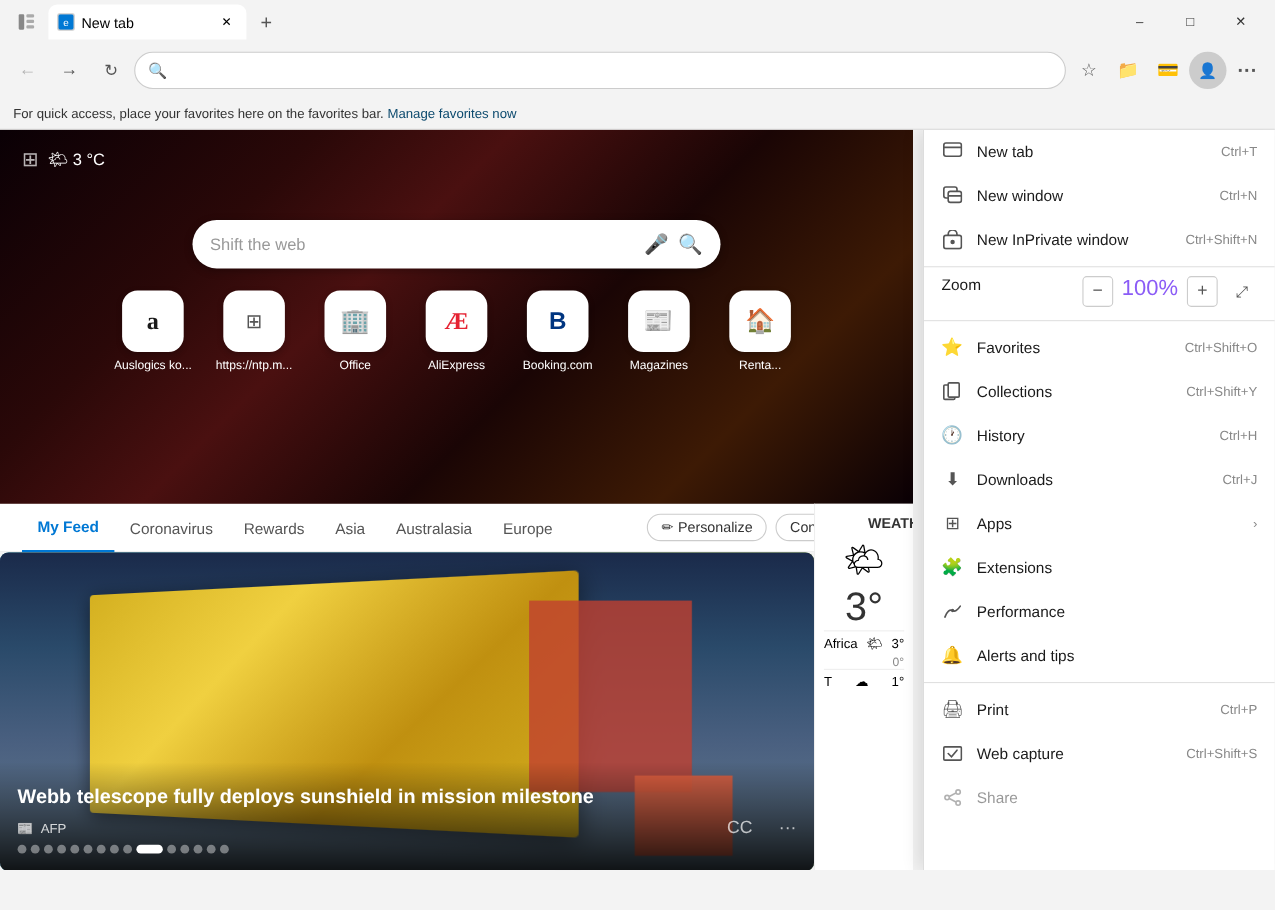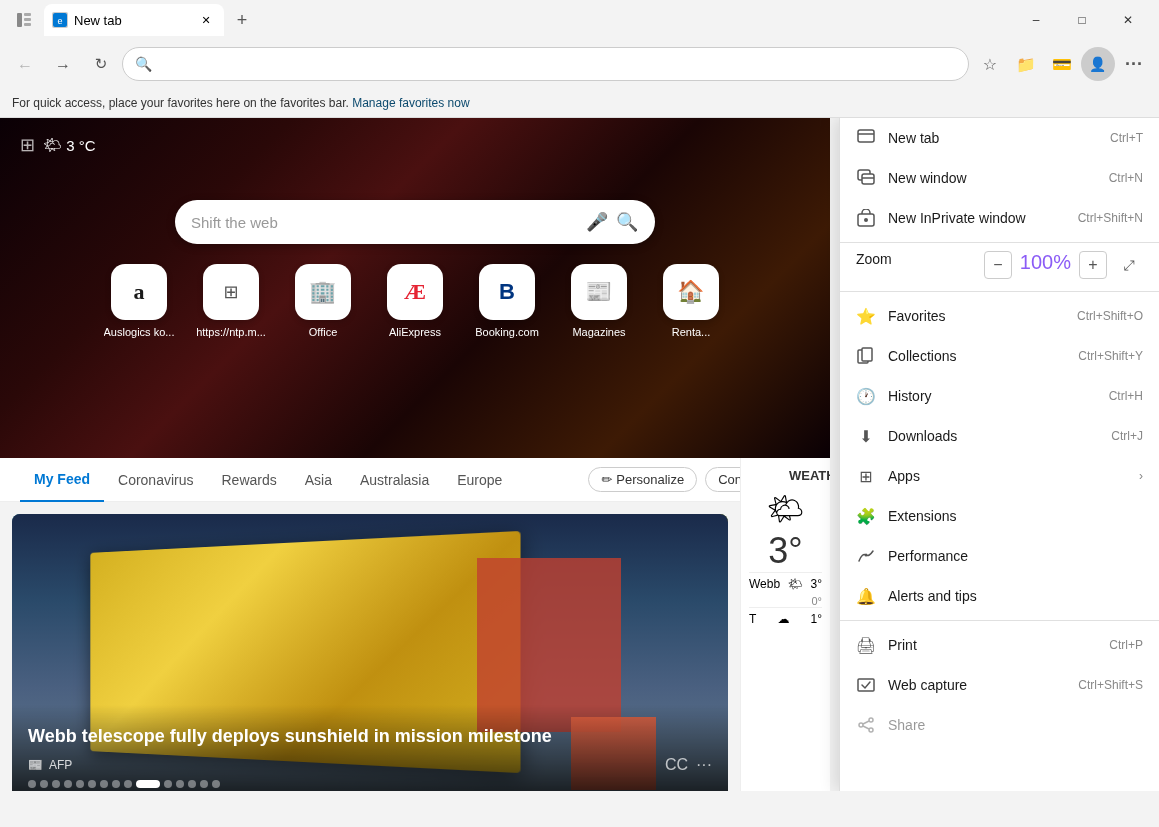--- a/index.html
+++ b/index.html
@@ -201,21 +201,21 @@
     
     .news-area {
       position: absolute;
       top: 384px;
       left: 0;
       width: 740px;
       bottom: 0;
       overflow: hidden;
     }
     .news-main-card {
-      margin: 12px;
+      margin: 0;
       position: relative;
       border-radius: 8px;
       overflow: hidden;
       height: 290px;
       background: #5eead4;
     }
     .news-img-placeholder {
       width: 100%;
       height: 100%;
       background: linear-gradient(135deg, #4a6080 0%, #2a4060 40%, #d4a020 60%, #8a6010 100%);
@@ -227,21 +227,21 @@
       background: linear-gradient(transparent, rgba(0,0,0,0.85));
       padding: 20px 16px 16px;
       color: white;
     }
     .news-headline { font-size: 18px; font-weight: bold; line-height: 1.3; }
     .news-source-bar {
       display: flex; align-items: center; justify-content: space-between;
       margin-top: 8px;
     }
     .news-source { display: flex; align-items: center; gap: 6px; font-size: 12px; color: rgba(255,255,255,0.8); }
-    .news-actions { display: flex; gap: 8px; text-align: center; }
+    .news-actions { display: flex; gap: 24px; text-align: center; }
     .news-action-btn { color: rgba(255,255,255,0.7); font-size: 16px; cursor: pointer; }
 
     
     .carousel-dots {
       display: flex; gap: 4px; align-items: center; margin-top: 6px;
     }
     .dot { width: 8px; height: 8px; border-radius: 50%; background: rgba(255,255,255,0.4); }
     .dot.active { background: white; width: 24px; border-radius: 4px; }
     .weather-panel {
       position: absolute;
@@ -477,21 +477,21 @@
       </div>
     </div>
 
     <div class="weather-panel">
       <div class="weather-title">WEATHER</div>
       <div class="weather-icon-big">🌤</div>
       <div class="weather-temp-big">
         <span>3</span>°
       </div>
       <div class="weather-day-row">
-        <span>Webb</span>
+        <span>Africa</span>
         <span>🌤</span>
         <span><span>3</span>°</span>
       </div>
       <div style="font-size:11px;color:#888;text-align:right;"><span>0</span>°</div>
       <div class="weather-day-row">
         <span>T</span>
         <span>☁</span>
         <span><span>1</span>°</span>
       </div>
     </div>

